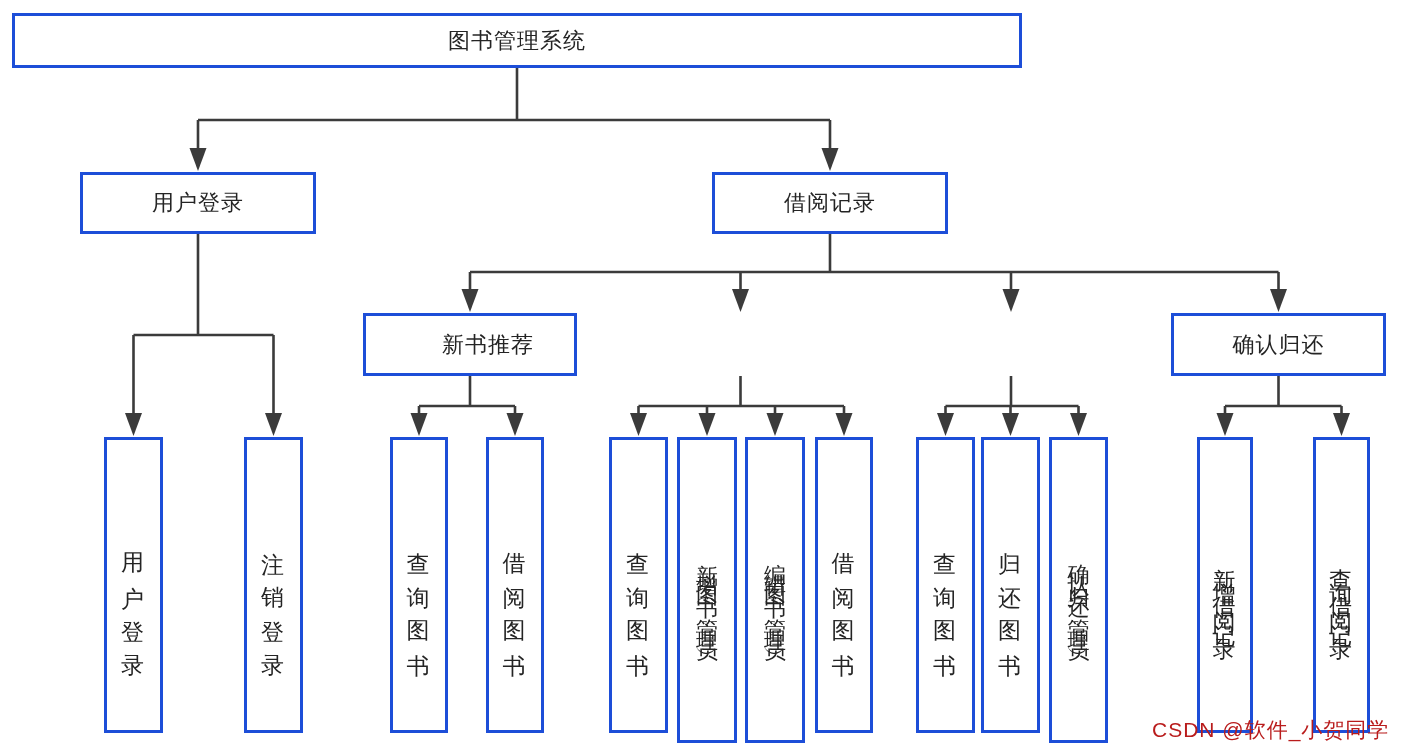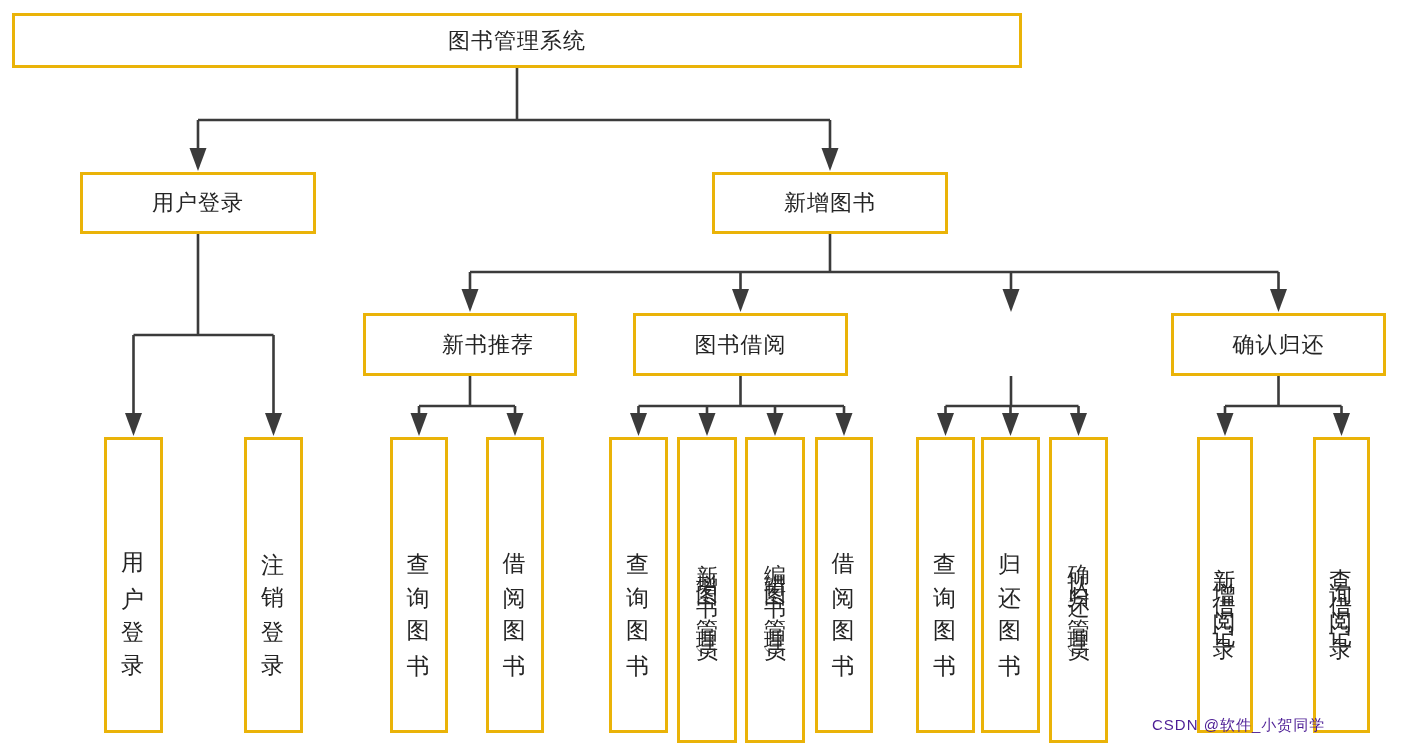--- a/index.html
+++ b/index.html
@@ -1,27 +1,27 @@
 <!DOCTYPE html>
 <html><head>
 <meta charset="utf-8">
 <style>
   html,body{margin:0;padding:0;background:#ffffff;}
   body{font-family:"Liberation Sans","DejaVu Sans",sans-serif;}
   .stage{position:relative;width:1405px;height:747px;background:#ffffff;overflow:hidden;}
   .wires{position:absolute;left:0;top:0;z-index:1;}
-  .box{position:absolute;box-sizing:border-box;background:#ffffff;border:3px solid #eab308;
+  .box{position:absolute;box-sizing:border-box;background:#ffffff;border:3px solid #1d4ed8;
        display:flex;align-items:center;justify-content:center;z-index:2;}
   .hbox{font-size:22px;color:#242424;letter-spacing:1px;}
   .vbox{z-index:2;}
   .vtext{writing-mode:vertical-rl;color:#242424;font-size:23px;position:relative;white-space:nowrap;}
   .sp4{letter-spacing:34px;top:17px;}
   .sp6{letter-spacing:14px;top:7px;}
   .sp9{letter-spacing:11px;top:5px;font-size:22px;}
-  .watermark{position:absolute;left:1152px;top:716px;z-index:5;font-size:15px;color:#4c1d95;
+  .watermark{position:absolute;left:1152px;top:716px;z-index:5;font-size:21px;color:#b91c1c;
              letter-spacing:1px;white-space:nowrap;}
 </style>
 </head>
 <body>
 
 <div class="stage">
 
   <svg class="wires" width="1405" height="747" viewBox="0 0 1405 747">
     <g stroke="#3b3b3b" stroke-width="2.6" fill="none">
 
@@ -63,28 +63,25 @@
   </svg>
 
   <div class="box hbox" style="left:12px;top:13px;width:1010px;height:55px;">
     <span>图书管理系统</span>
   </div>
 
   <div class="box hbox" style="left:80px;top:172px;width:236px;height:62px;">
     <span>用户登录</span>
   </div>
   <div class="box hbox" style="left:712px;top:172px;width:236px;height:62px;">
-    <span>新增图书</span>
+    <span>借阅记录</span>
   </div>
 
   <div class="box hbox" style="left:363px;top:313px;width:214px;height:63px;padding-left:36px;">
     <span>新书推荐</span>
-  </div>
-  <div class="box hbox" style="left:633px;top:313px;width:215px;height:63px;">
-    <span>图书借阅</span>
   </div>
   <div class="box hbox" style="left:1171px;top:313px;width:215px;height:63px;">
     <span>确认归还</span>
   </div>
 
   <div class="box vbox" style="left:104px;top:437px;width:59px;height:296px;">
     <span class="vtext sp4">用户登录</span>
   </div>
   <div class="box vbox" style="left:244px;top:437px;width:59px;height:296px;">
     <span class="vtext sp4">注销登录</span>

